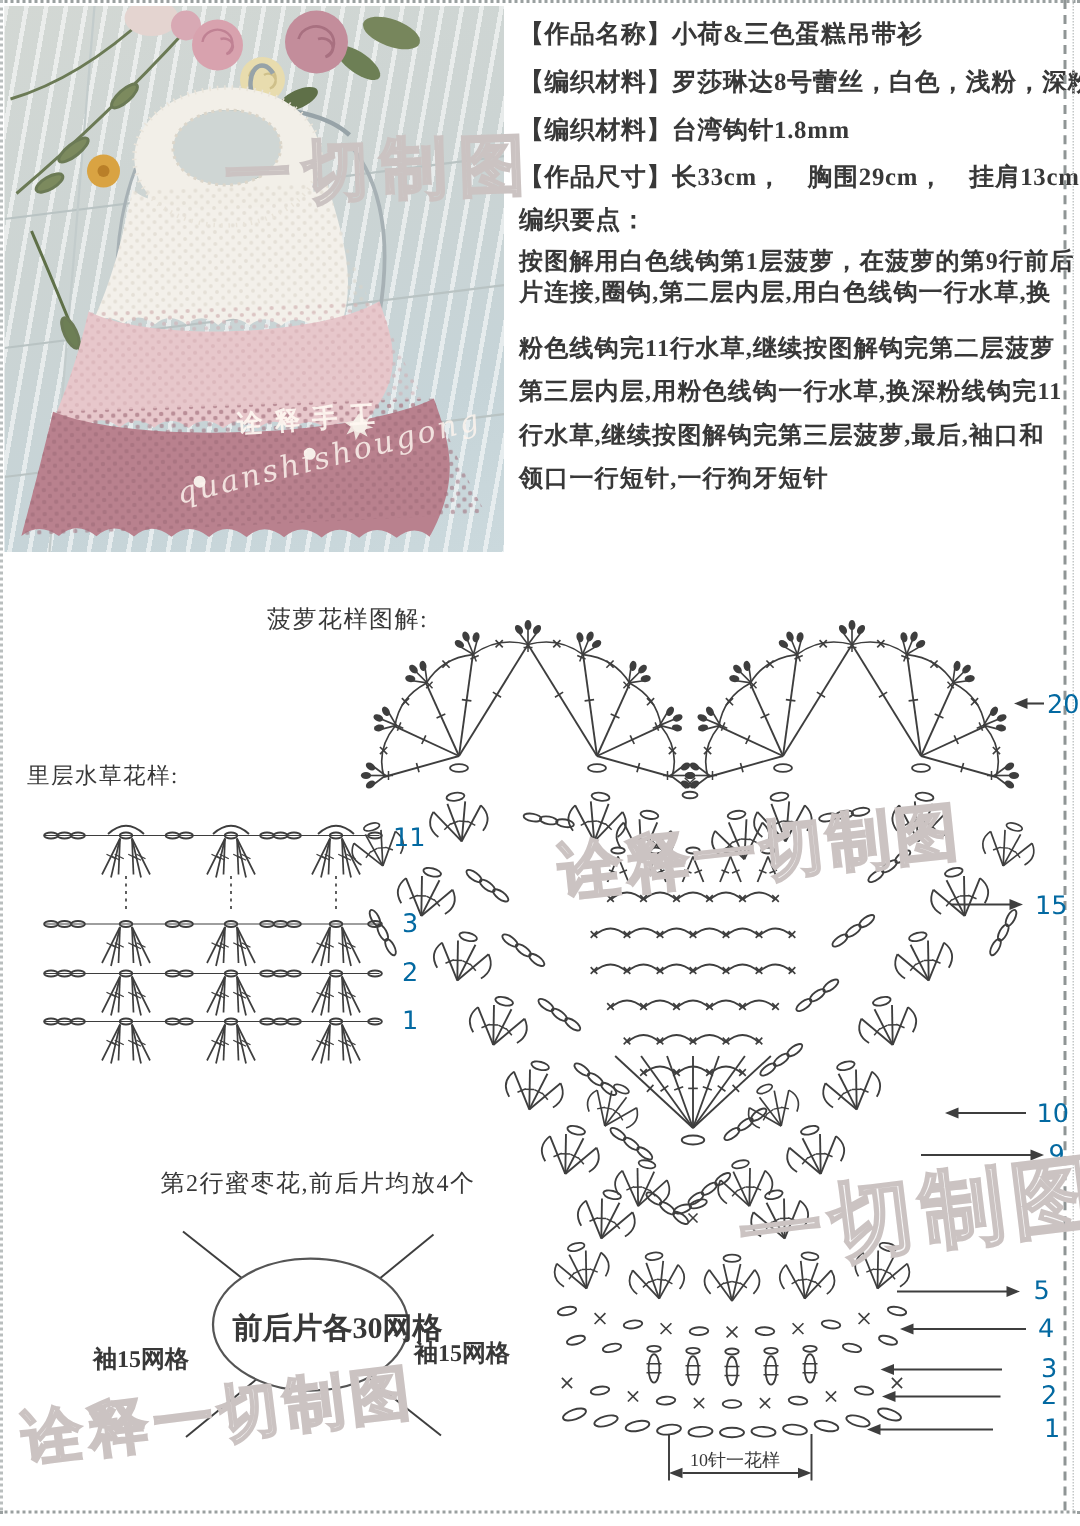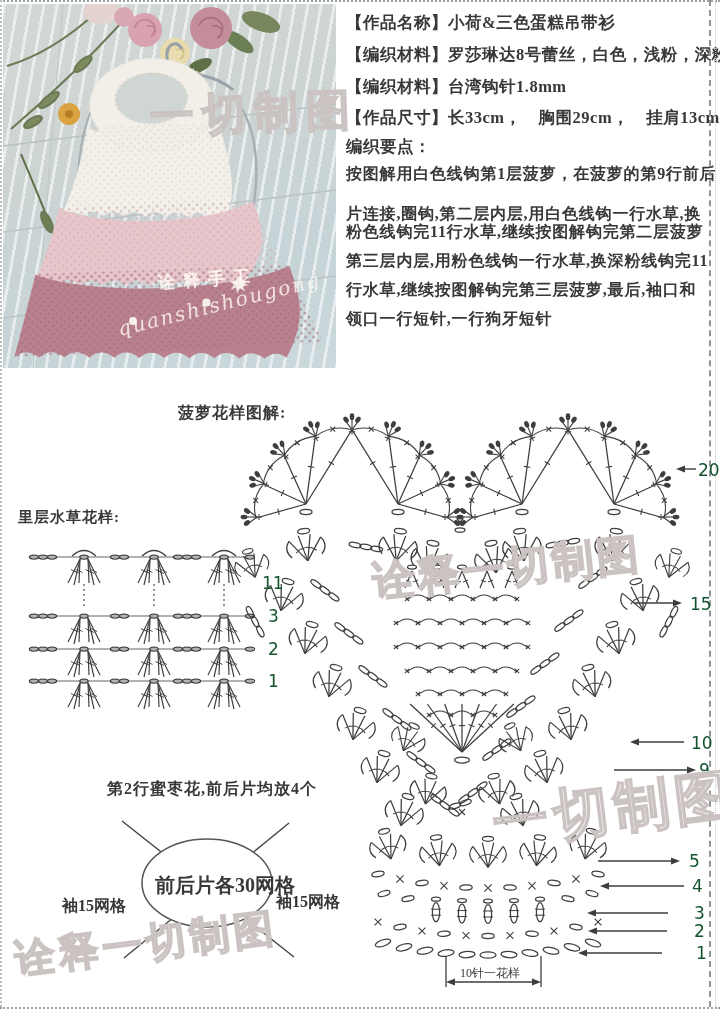--- a/index.html
+++ b/index.html
@@ -19,26 +19,26 @@
            linear-gradient(160deg,#d3d8d4 0%,#ccd4d3 40%,#c6d4d8 75%,#cbd9dd 100%);}
   .photo svg{position:absolute;left:0;top:0;}
   .script-cn{position:absolute;left:155px;top:264px;font-family:"Liberation Serif",serif;
              font-size:17px;letter-spacing:8px;color:#fff8f2;opacity:.92;transform:rotate(-4deg);font-weight:bold;}
   .script-en{position:absolute;left:112px;top:288px;font-family:"DejaVu Serif",serif;font-style:italic;
              font-size:20px;color:#fdf4ee;opacity:.85;transform:rotate(-14deg);letter-spacing:2px;}
   
   .cn{font-family:"Liberation Serif","DejaVu Serif",serif;color:#383838;}
   .iline{position:absolute;left:346px;width:368px;font-size:16.5px;font-weight:600;letter-spacing:.5px;white-space:nowrap;}
   .pline{position:absolute;left:346px;width:368px;font-size:16px;font-weight:600;letter-spacing:.8px;white-space:nowrap;}
-  .title{position:absolute;font-size:16px;font-weight:700;letter-spacing:1px;white-space:nowrap;text-align:right;}
+  .title{position:absolute;font-size:16px;font-weight:400;letter-spacing:1px;white-space:nowrap;text-align:right;}
   
   .stamp{position:absolute;font-family:"DejaVu Sans",sans-serif;font-weight:bold;
          color:rgba(210,202,201,.15);-webkit-text-stroke:1.6px #cbc3c2;
          white-space:nowrap;pointer-events:none;z-index:6;}
-  .rownum{position:absolute;font-family:"DejaVu Sans",sans-serif;font-size:17px;color:#14532d;z-index:5;}
+  .rownum{position:absolute;font-family:"DejaVu Sans",sans-serif;font-size:17px;color:#0369a1;z-index:5;}
   .smlabel{position:absolute;z-index:5;}
   #art{position:absolute;left:0;top:0;z-index:2;}
 </style>
 </head>
 <body>
 
 <div class="abs photo">
   <svg width="333" height="364" viewBox="0 0 333 364">
     <defs>
       <pattern id="dotsW" width="8" height="8" patternUnits="userSpaceOnUse">
@@ -134,21 +134,21 @@
   <span class="script-en">quanshishougong</span>
 </div>
 
 <div>
   <div class="iline cn" style="top:12px"><span>【作品名称】</span><span>小荷&amp;三色蛋糕吊带衫</span></div>
   <div class="iline cn" style="top:44px"><span>【编织材料】</span><span>罗莎琳达8号蕾丝，白色，浅粉，深粉</span></div>
   <div class="iline cn" style="top:76px"><span>【编织材料】</span><span>台湾钩针1.8mm</span></div>
   <div class="iline cn" style="top:107px"><span>【作品尺寸】</span><span>长33cm，　胸围29cm，　挂肩13cm</span></div>
   <div class="iline cn" style="top:136px">编织要点：</div>
   <div class="pline cn" style="top:164px">按图解用白色线钩第1层菠萝，在菠萝的第9行前后</div>
-  <div class="pline cn" style="top:204px">片连接,圈钩,第二层内层,用白色线钩一行水草,换</div>
+  <div class="pline cn" style="top:185px">片连接,圈钩,第二层内层,用白色线钩一行水草,换</div>
   <div class="pline cn" style="top:222px">粉色线钩完11行水草,继续按图解钩完第二层菠萝</div>
   <div class="pline cn" style="top:251px">第三层内层,用粉色线钩一行水草,换深粉线钩完11</div>
   <div class="pline cn" style="top:280px">行水草,继续按图解钩完第三层菠萝,最后,袖口和</div>
   <div class="pline cn" style="top:309px">领口一行短针,一行狗牙短针</div>
 </div>
 
 <svg id="art" width="720" height="1017" viewBox="0 0 720 1017">
     <line x1="306" y1="504" x2="256" y2="518" stroke="#3e3e3e" stroke-width="1.25"></line>
     <line x1="279.3628157616639" y1="514.7814848630853" x2="277.6371842383361" y2="508.6185151369146" stroke="#3e3e3e" stroke-width="1.1"></line>
     <g transform="translate(256,517) rotate(270)">
@@ -1291,21 +1291,21 @@
   </svg>
 
 <span class="title cn smlabel" style="left:178px;top:403px">菠萝花样图解:</span>
 <span class="title cn smlabel" style="left:18px;top:508px;font-size:15px">里层水草花样:</span>
 <span class="title cn smlabel" style="left:107px;top:779px">第2行蜜枣花,前后片均放4个</span>
 <span class="smlabel cn" style="left:155px;top:872px;font-size:20px;font-weight:700">前后片各30网格</span>
 <span class="smlabel cn" style="left:62px;top:896px;font-size:16px;font-weight:700">袖15网格</span>
 <span class="smlabel cn" style="left:276px;top:892px;font-size:16px;font-weight:700">袖15网格</span>
 <span class="smlabel cn" style="left:460px;top:965px;font-size:12px;font-weight:400">10针一花样</span>
 
-<span class="rownum" style="left:262px;top:573px">11</span>
+<span class="rownum" style="left:262px;top:549px">11</span>
 <span class="rownum" style="left:268px;top:606px">3</span>
 <span class="rownum" style="left:268px;top:639px">2</span>
 <span class="rownum" style="left:268px;top:671px">1</span>
 
 <span class="rownum" style="left:698px;top:460px">20</span>
 <span class="rownum" style="left:690px;top:594px">15</span>
 <span class="rownum" style="left:691px;top:733px">10</span>
 <span class="rownum" style="left:699px;top:760px">9</span>
 <span class="rownum" style="left:689px;top:851px">5</span>
 <span class="rownum" style="left:692px;top:876px">4</span>

